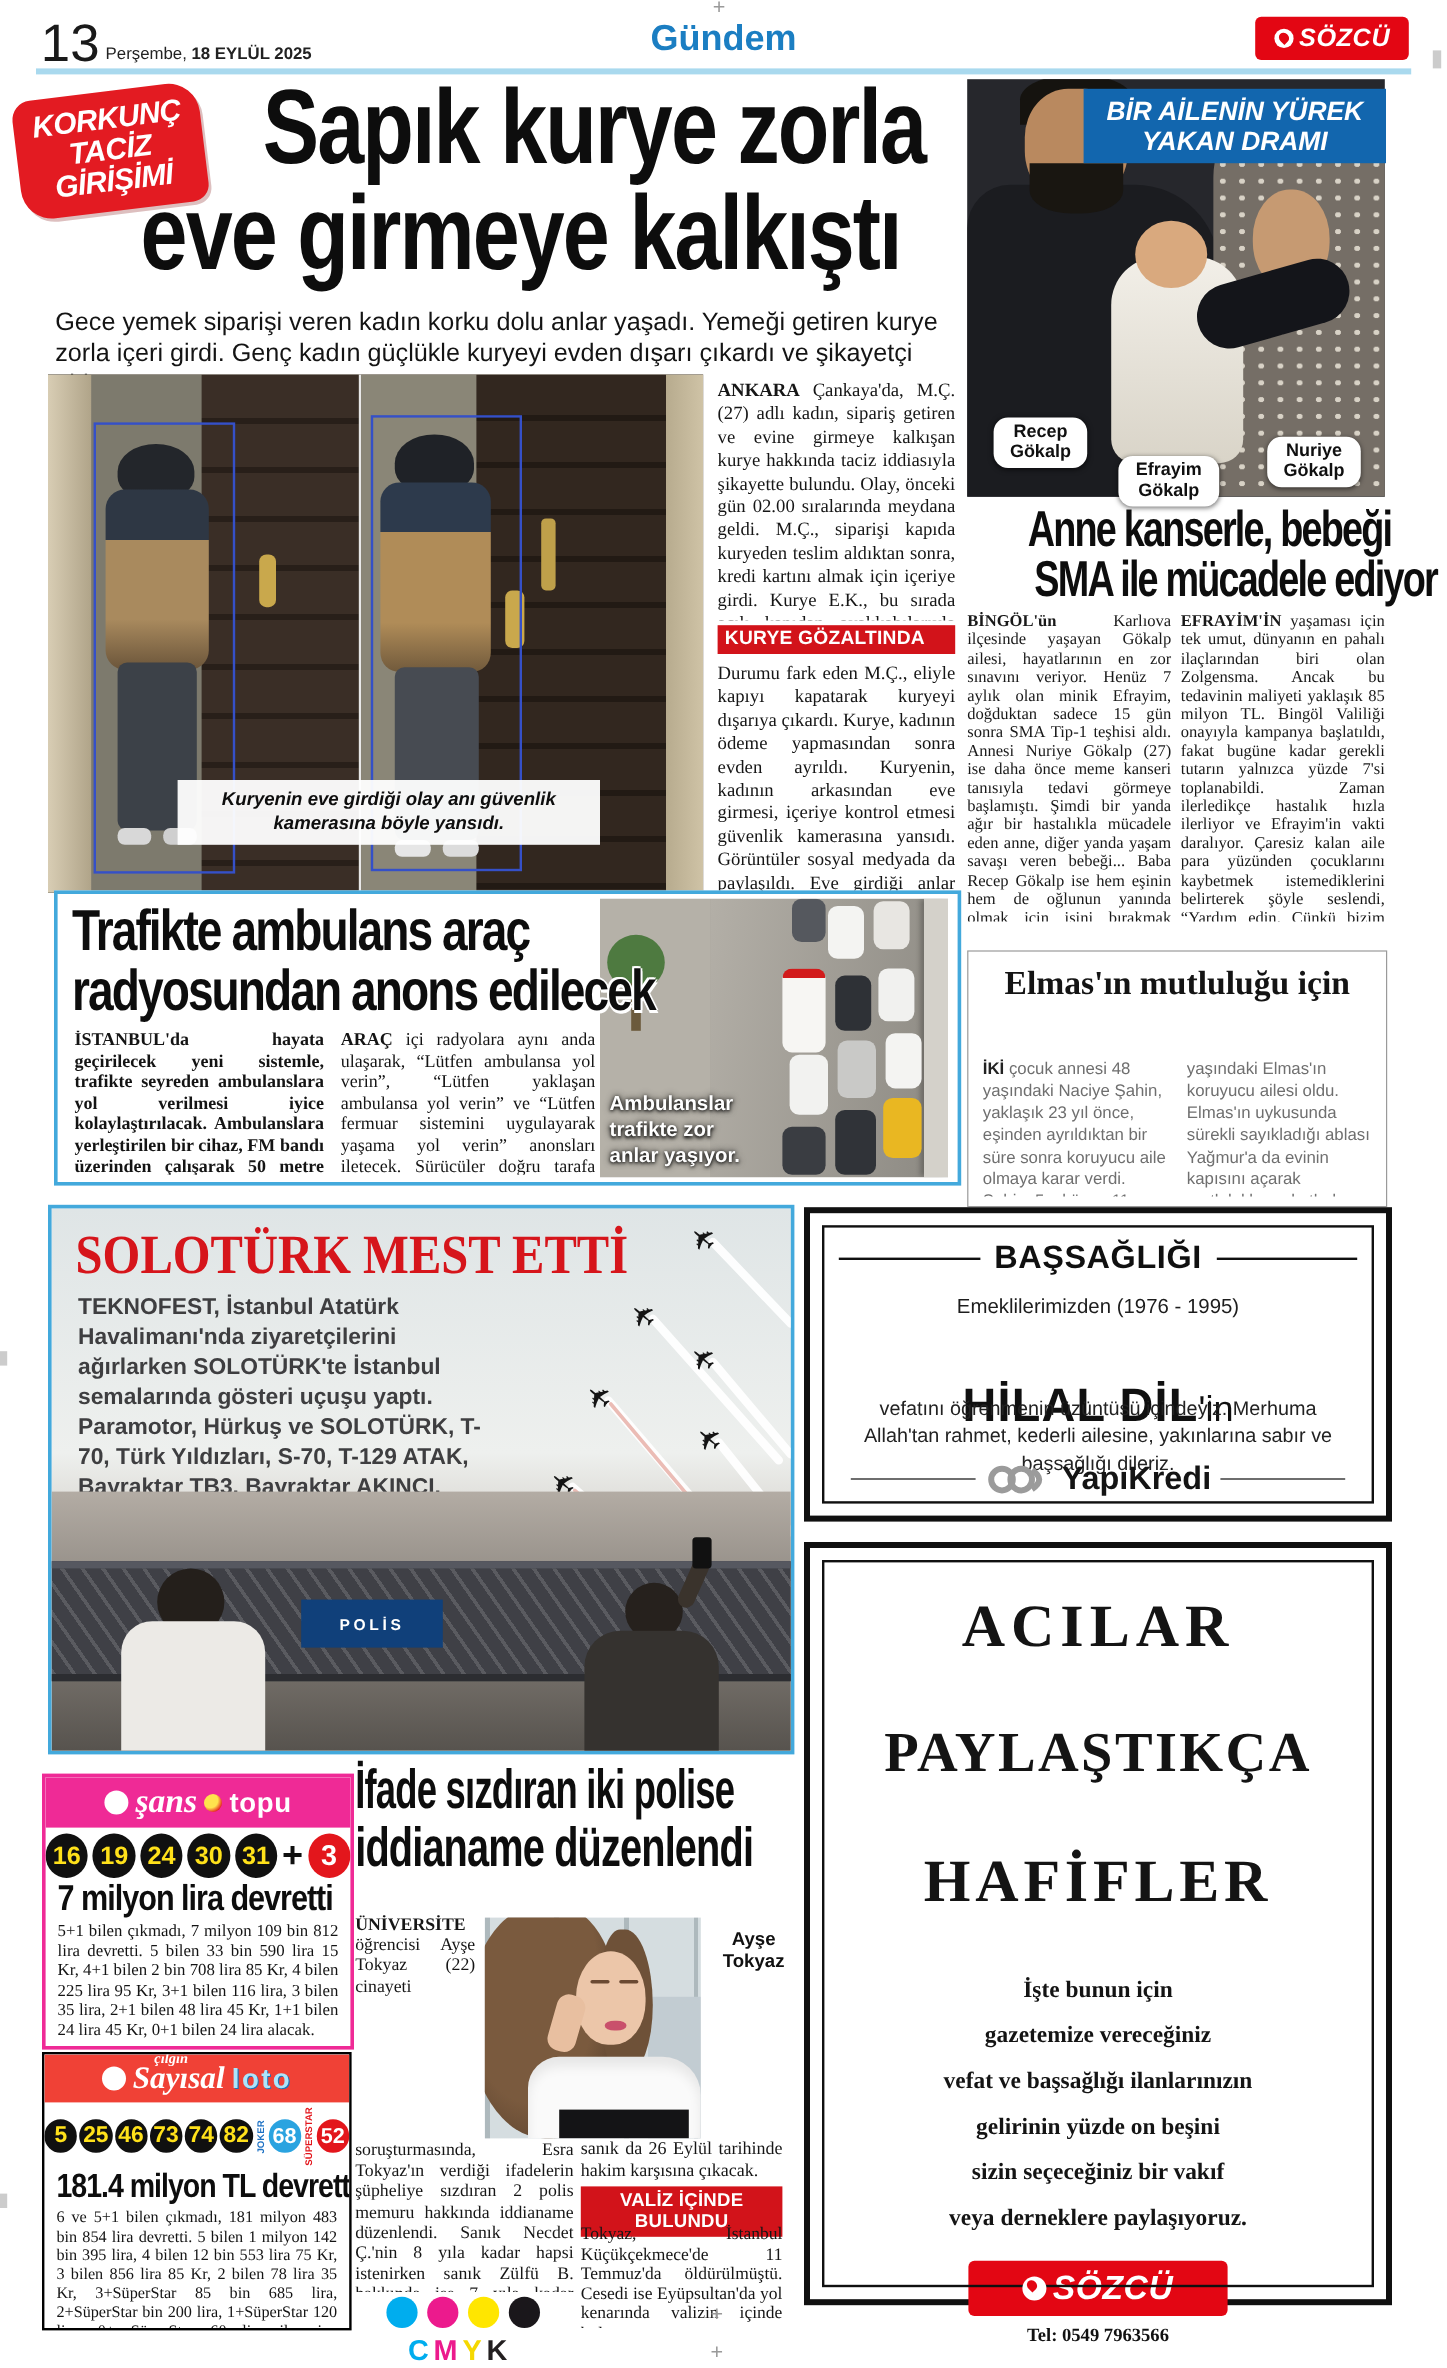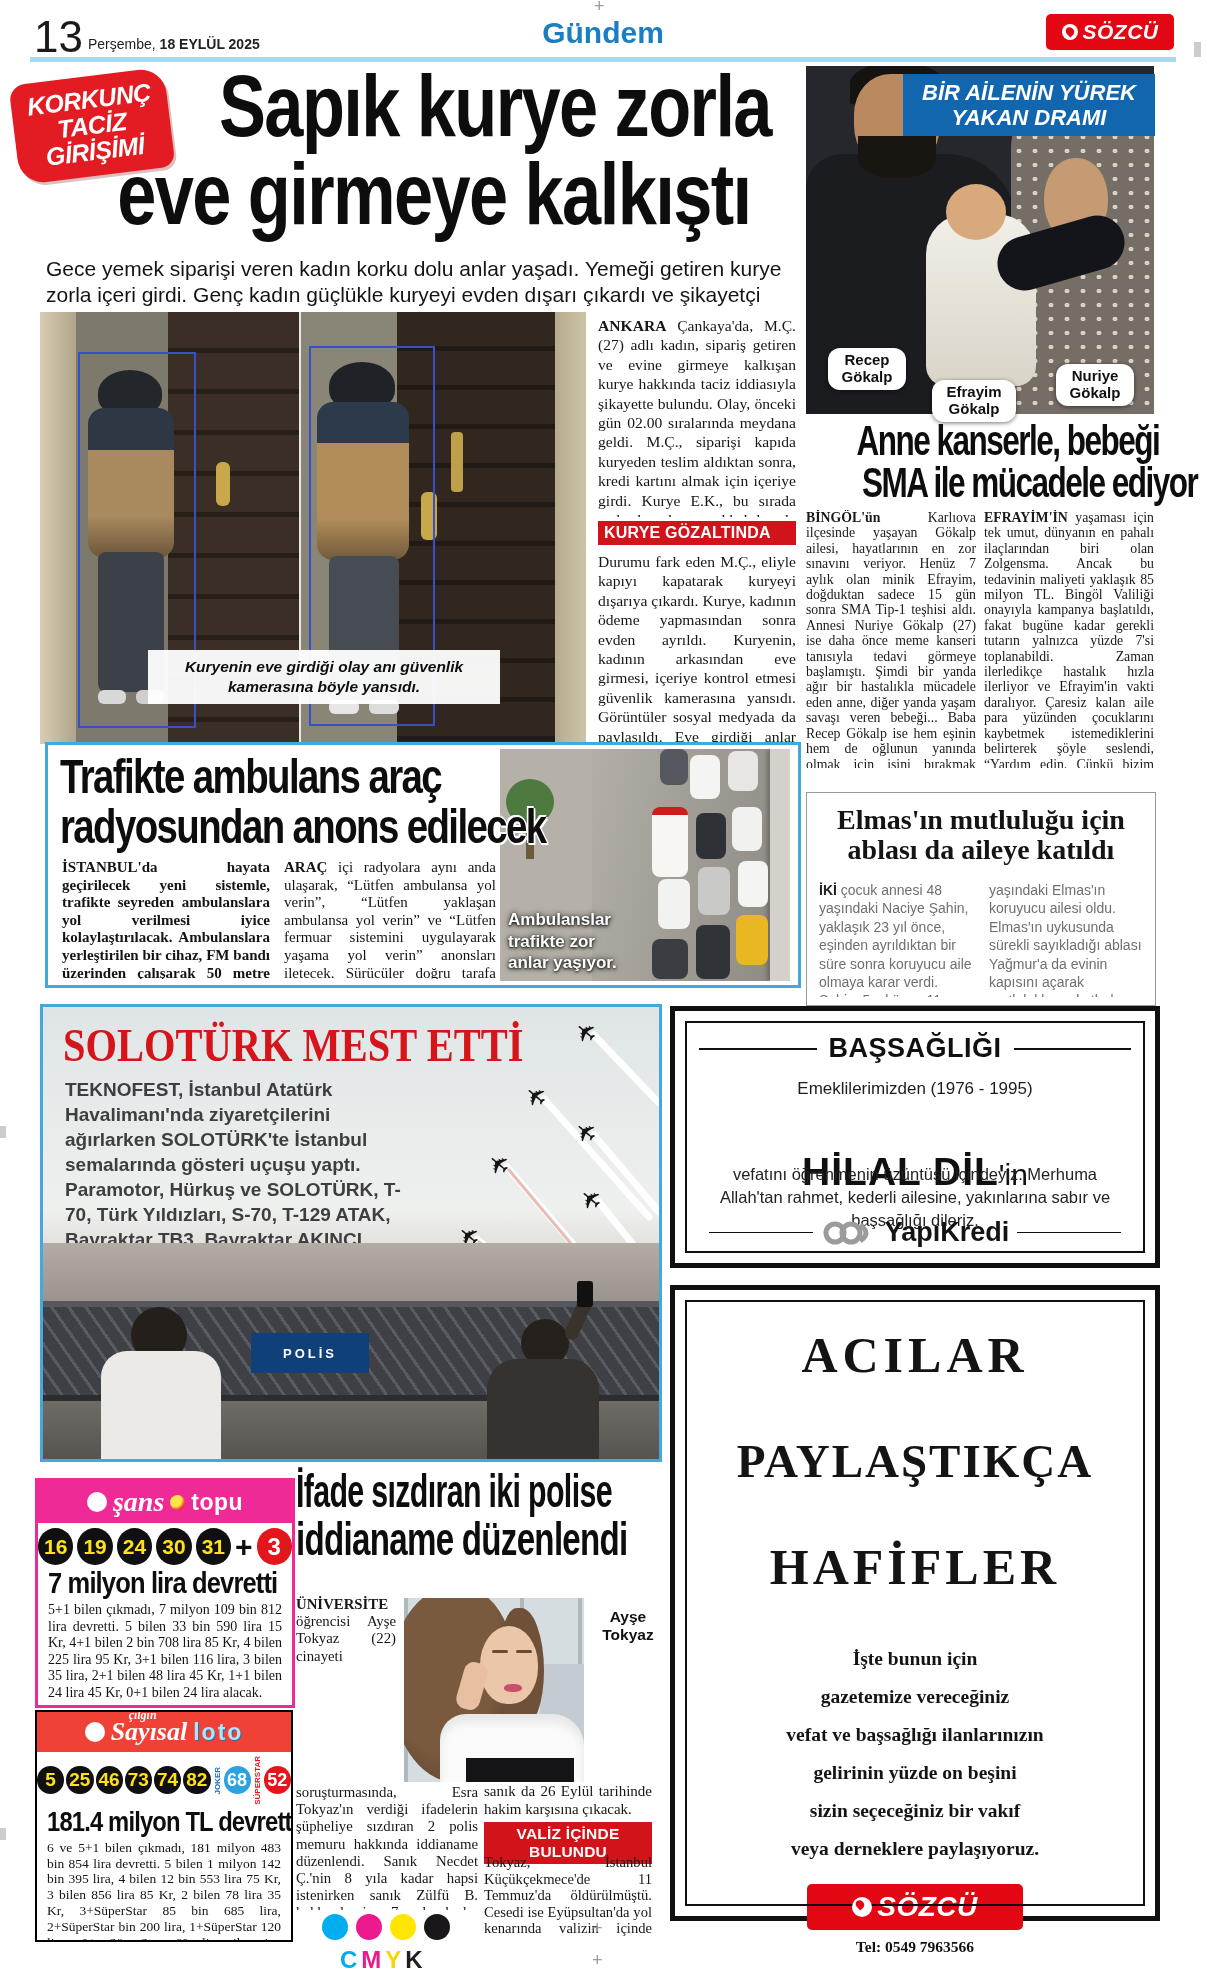--- a/index.html
+++ b/index.html
@@ -162,21 +162,20 @@
     <span>Karlıova ilçesinde yaşayan Gökalp ailesi, hayatlarının en zor sınavını veriyor. Henüz 7 aylık olan minik Efrayim, doğduktan sadece 15 gün sonra SMA Tip-1 teşhisi aldı. Annesi Nuriye Gökalp (27) ise daha önce meme kanseri tanısıyla tedavi görmeye başlamıştı. Şimdi bir yanda ağır bir hastalıkla mücadele eden anne, diğer yanda yaşam savaşı veren bebeği...  Baba Recep Gökalp ise hem eşinin hem de oğlunun yanında olmak için işini bırakmak zorunda kaldı.</span>
   </div>
   <div class="abs smacol just" style="left:984px;top:510px;width:170px;height:258px;overflow:hidden;">
     <b>EFRAYİM'İN</b>
     <span>yaşaması için tek umut, dünyanın en pahalı ilaçlarından biri olan Zolgensma. Ancak bu tedavinin maliyeti yaklaşık 85 milyon TL. Bingöl Valiliği onayıyla kampanya başlatıldı, fakat bugüne kadar gerekli tutarın yalnızca yüzde 7'si toplanabildi. Zaman ilerledikçe hastalık hızla ilerliyor ve Efrayim'in vakti daralıyor. Çaresiz kalan aile para yüzünden çocuklarını kaybetmek istemediklerini belirterek şöyle seslendi, “Yardım edin. Çünkü bizim gücümüz buna yetmiyor.”</span>
   </div>
 
   <div class="abs elmasbox" style="left:806px;top:772px;width:348px;height:212px;margin-top:20px;">
     <div class="serif" style="margin-top:12px;text-align:center;font-weight:700;font-size:28px;line-height:1.08;color:#141414;">
       <div>Elmas'ın mutluluğu için</div>
-      <div>ablası da aileye katıldı</div>
     </div>
     <div class="abs elmascol" style="left:12px;top:88px;width:158px;height:116px;overflow:hidden;">
       <b style="color:#222;">İKİ</b>
       <span>çocuk annesi 48 yaşındaki Naciye Şahin, yaklaşık 23 yıl önce, eşinden ayrıldıktan bir süre sonra koruyucu aile olmaya karar verdi. Şahin, 5 yıl önce 11</span>
     </div>
     <div class="abs elmascol" style="left:182px;top:88px;width:158px;height:116px;overflow:hidden;">
       <span>yaşındaki Elmas'ın koruyucu ailesi oldu. Elmas'ın uykusunda sürekli sayıkladığı ablası Yağmur'a da evinin kapısını açarak mutluluklarını katladı.</span>
       
     </div>
   </div>

